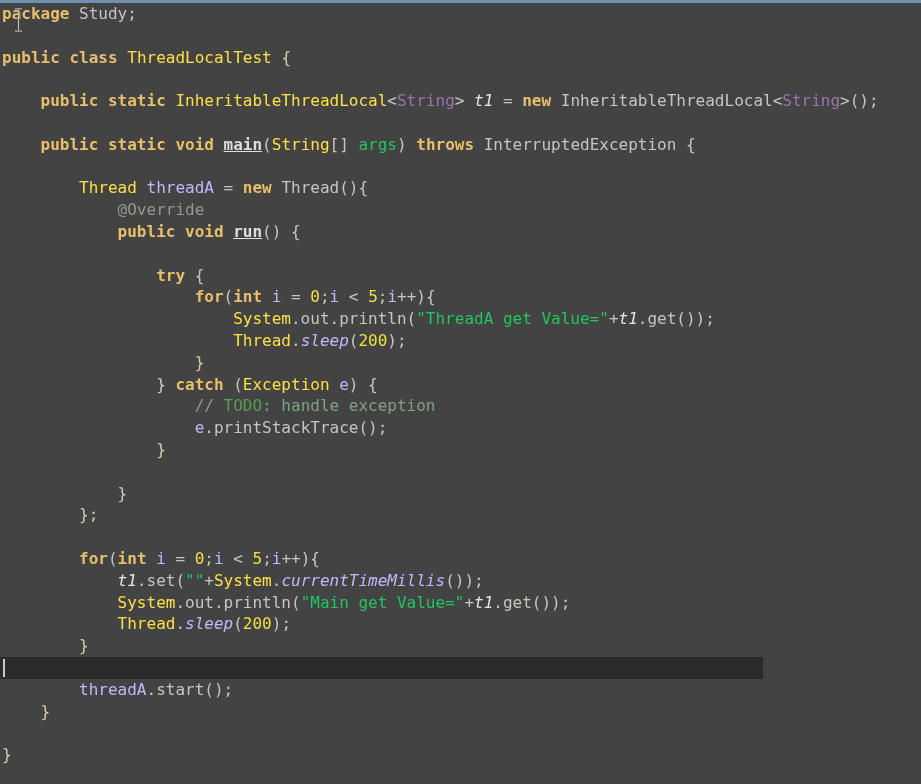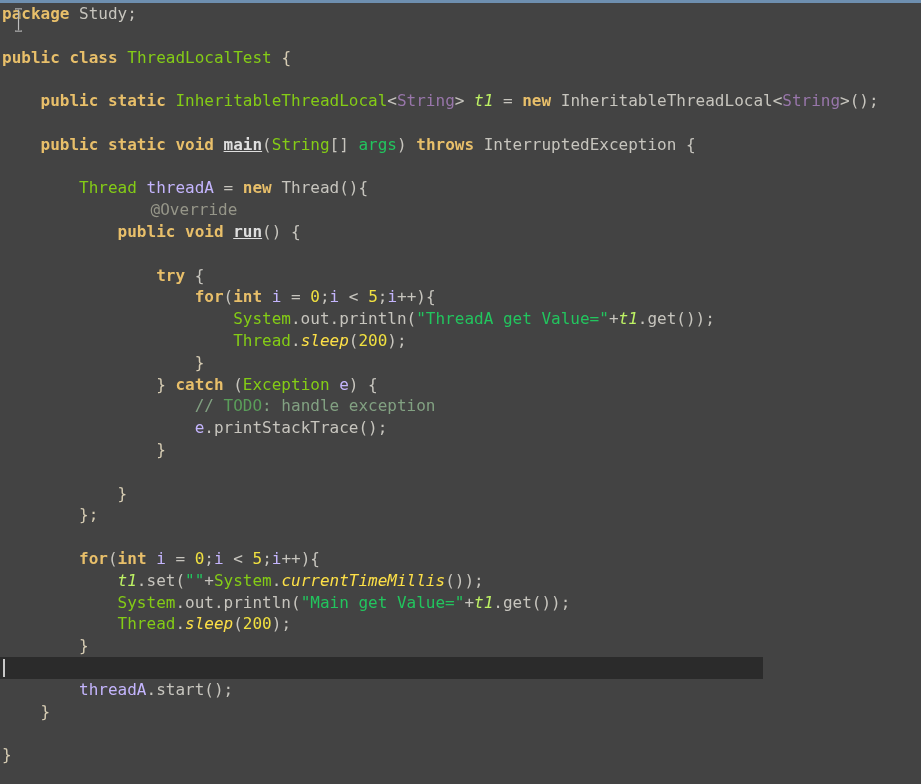--- a/index.html
+++ b/index.html
@@ -45,30 +45,30 @@
     position: absolute;
     left: 3px;
     top: 2px;
     width: 2px;
     height: 18px;
     background: #c8c8c8;
   }
   
   .kw    { color: #e8bf6a; font-weight: bold; }
   .txt   { color: #c7c5be; }
-  .cls   { color: #84cc16; }
+  .cls   { color: #fde047; }
   .gen   { color: #9876aa; }
-  .fld   { color: #bef264; font-style: italic; }
+  .fld   { color: #e5e5e5; font-style: italic; }
   .var   { color: #c4b5fd; }
   .num   { color: #f0e040; }
   .str   { color: #22c55e; }
   .cmt   { color: #82a182; }
   .todo  { color: #5a9e5a; font-weight: normal; }
-  .anno  { color: #969689; margin-left: 33px; }
-  .stmth { color: #fde047; font-style: italic; margin-top: 38px; }
+  .anno  { color: #969689; }
+  .stmth { color: #c4b5fd; font-style: italic; margin-top: 38px; }
   .mthd  { color: #dedede; font-weight: bold; text-decoration: underline; }
   .brc   { color: #d6ccb3; }
   #mouse-cursor {
     position: absolute;
     left: 14px;
     top: 8px;
     width: 9px;
     height: 24px;
     pointer-events: none;
   }

